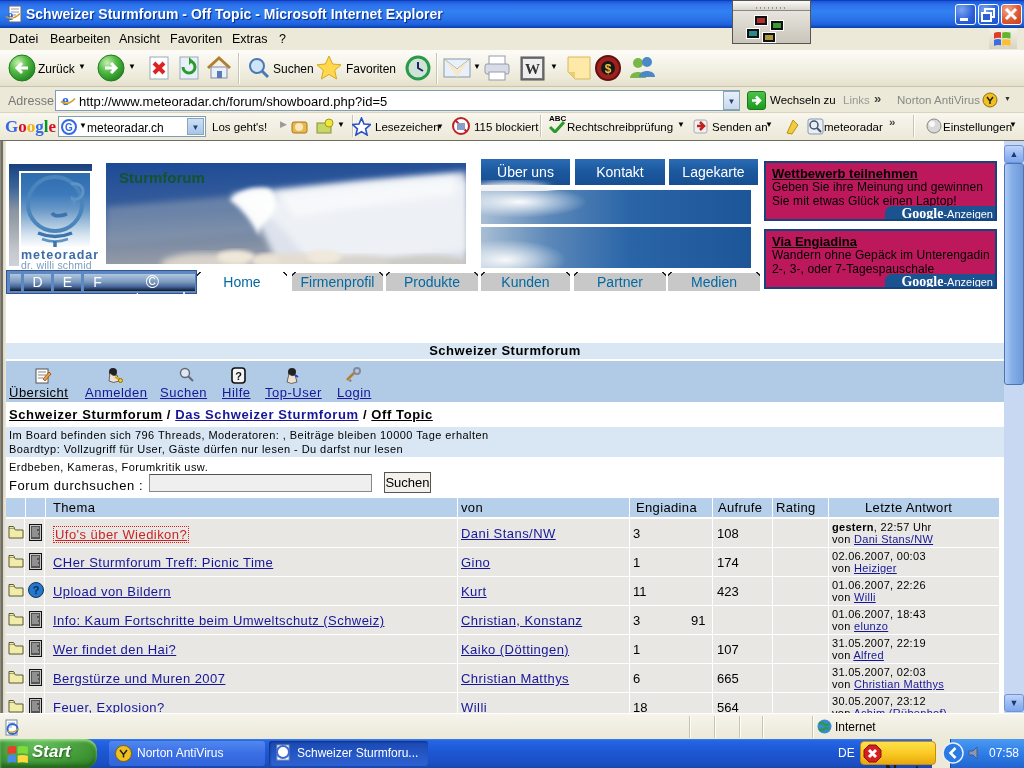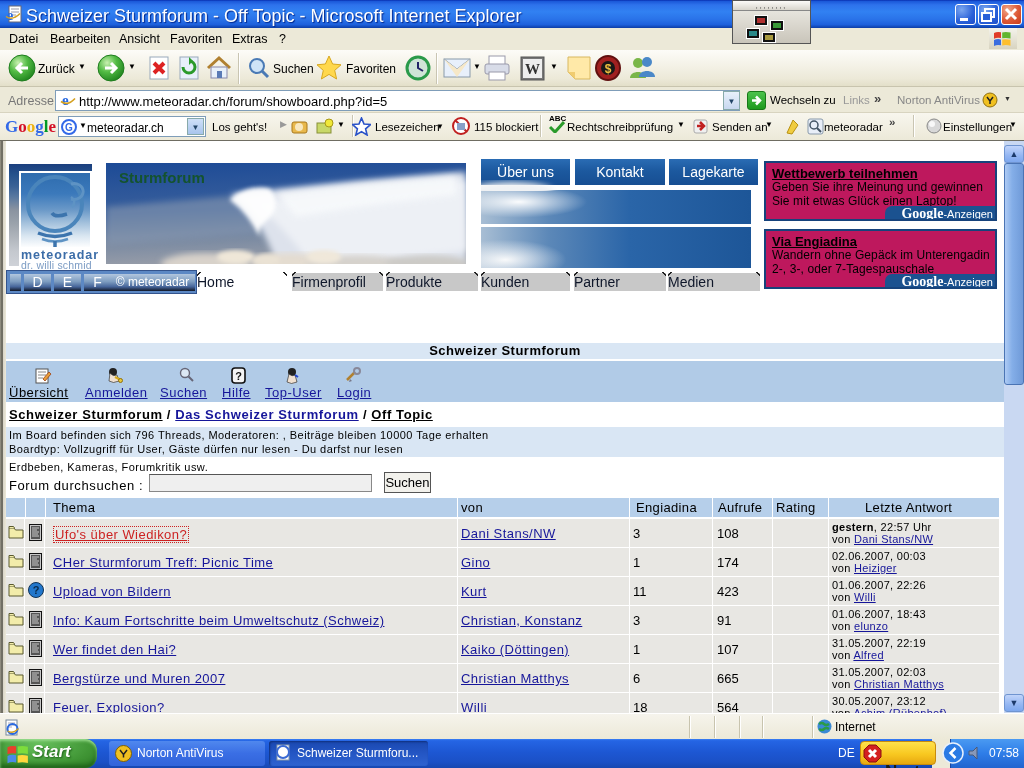--- a/index.html
+++ b/index.html
@@ -1,19 +1,19 @@
 <!DOCTYPE html>
 <html><head><meta charset="utf-8"><style>
 *{margin:0;padding:0;box-sizing:border-box}
 body{width:1024px;height:768px;overflow:hidden;font-family:"Liberation Sans",sans-serif}
 #s{position:relative;width:1024px;height:768px;background:#ece9d8;overflow:hidden}
 .abs{position:absolute}
 
 #title{left:0;top:0;width:1024px;height:28px;background:linear-gradient(180deg,#0527a9 0%,#1a57d8 4%,#2e72ec 18%,#3181f2 42%,#2a73e9 68%,#1d60dc 88%,#1148b8 96%,#0d3da6 100%)}
-#title .txt{position:absolute;left:26px;top:6px;color:#fff;font-size:18px;font-weight:normal;text-shadow:1px 1px 1px #00268c;letter-spacing:0px}
+#title .txt{position:absolute;left:26px;top:6px;color:#fff;font-size:14px;font-weight:bold;text-shadow:1px 1px 1px #00268c;letter-spacing:0px}
 .winbtn{position:absolute;top:4px;width:21px;height:21px;border-radius:3px;border:1px solid #fff;color:#fff;text-align:center}
 #bmin{left:955px;background:radial-gradient(circle at 30% 25%,#7ba7f0,#2a61d8 60%,#1c4ecb)}
 #bmax{left:978px;background:radial-gradient(circle at 30% 25%,#7ba7f0,#2a61d8 60%,#1c4ecb)}
 #bclose{left:1001px;background:radial-gradient(circle at 30% 25%,#f1a78a,#dd5936 55%,#c83c1b)}
 
 #menu{left:0;top:28px;width:1024px;height:22px;background:#ece9d8;font-size:12.5px;color:#000}
 #menu span{position:absolute;top:4px}
 #xpflag{left:989px;top:28px;width:28px;height:21px;background:linear-gradient(180deg,#f4f3ec,#d8d4c0)}
 
 #tools{left:0;top:50px;width:1024px;height:37px;background:linear-gradient(180deg,#fdfcf8,#ece9d8 80%,#e3dfc9);border-bottom:1px solid #c8c4ae;font-size:12px}
@@ -38,21 +38,21 @@
 
 
 #page .abs{position:absolute}
 .navbox{position:absolute;top:18px;height:26px;background:linear-gradient(180deg,#2a6cb4 0%,#1c599f 45%,#174e92 100%);color:#fff;font-size:14px;text-align:center;line-height:26px}
 .strip{position:absolute;left:475px;width:270px;background:linear-gradient(90deg,#b0c4d8 0%,#5c88b8 22%,#2a65a8 55%,#1d5698 100%)}
 .adbox{position:absolute;left:758px;width:233px;height:60px;background:#be185d;border:2px solid #16437c;font-size:12.5px;color:#000;overflow:hidden}
 .adbox .t{position:absolute;left:6px;top:3px;font-weight:bold;text-decoration:underline;font-size:13px}
 .adbox .b{position:absolute;left:6px;top:18px;line-height:13.5px;letter-spacing:0.1px;font-size:12px;white-space:nowrap}
 .gads{position:absolute;right:-2px;bottom:-2px;width:112px;height:15px;background:#1b5290;border-radius:7px 0 0 0;color:#fff;text-align:right;padding-right:4px;font-size:11px;line-height:15px}
 .gads b{font-family:"Liberation Serif",serif;font-size:14px;letter-spacing:0px}
-.tab{position:absolute;top:132px;height:18px;background:#c8c8c8;color:#0f172a;font-size:14px;text-align:left;line-height:18px}
+.tab{position:absolute;top:132px;height:18px;background:#c8c8c8;color:#0369a1;font-size:14px;text-align:center;line-height:18px}
 .tab:before{content:"";position:absolute;left:0;top:-1px;width:5px;height:5px;background:linear-gradient(315deg,transparent 50%,#222 55%,#222 75%,transparent 80%)}
 .tab:after{content:"";position:absolute;right:0;top:-1px;width:5px;height:5px;background:linear-gradient(45deg,transparent 50%,#222 55%,#222 75%,transparent 80%)}
 .tab.home{background:transparent}
 .band{position:absolute;left:0;width:998px;background:#d9e6f4}
 .ftool-ic{position:absolute;top:226px;width:17px;height:17px}
 .ftool-lb{position:absolute;top:244px;font-size:13px;color:#16169a;text-decoration:underline;letter-spacing:0.5px}
 .trow{position:absolute;left:0;width:993px;height:28px;background:#e8e7e3}
 .trow .c1{position:absolute;left:0;top:0;width:19px;height:28px;border-right:1px solid #fff}
 .trow .c2{position:absolute;left:20px;top:0;width:19px;height:28px;border-right:1px solid #fff}
 .tlink{position:absolute;left:47px;top:7px;font-size:13px;color:#16169a;text-decoration:underline;letter-spacing:0.45px}
@@ -362,21 +362,21 @@
         <div class="t">Via Engiadina</div>
         <div class="b">Wandern ohne Gepäck im Unterengadin<br>2-, 3-, oder 7-Tagespauschale</div>
         <div class="gads"><b>Google</b>-Anzeigen</div>
       </div>
 
       <div class="abs" style="left:0px;top:129px;width:191px;height:24px;background:#5c88c4;border:1px solid #33538c">
         <div class="abs" style="left:3px;top:3px;width:11px;height:17px;background:linear-gradient(180deg,#b2c6de 0%,#7d9cc0 45%,#46659a 75%,#111827 100%)"></div>
         <div class="abs" style="left:17px;top:3px;width:27px;height:17px;background:linear-gradient(180deg,#b2c6de 0%,#7d9cc0 45%,#46659a 75%,#111827 100%);color:#fff;font-size:14px;text-align:center;line-height:17px">D</div>
         <div class="abs" style="left:47px;top:3px;width:27px;height:17px;background:linear-gradient(180deg,#b2c6de 0%,#7d9cc0 45%,#46659a 75%,#111827 100%);color:#fff;font-size:14px;text-align:center;line-height:17px">E</div>
         <div class="abs" style="left:77px;top:3px;width:27px;height:17px;background:linear-gradient(180deg,#b2c6de 0%,#7d9cc0 45%,#46659a 75%,#111827 100%);color:#fff;font-size:14px;text-align:center;line-height:17px">F</div>
-        <div class="abs" style="left:103px;top:3px;width:85px;height:17px;background:linear-gradient(180deg,#b2c6de 0%,#7d9cc0 45%,#46659a 75%,#111827 100%);color:#fff;font-size:12px;text-align:center;line-height:17px">© meteoradar</div>
+        <div class="abs" style="left:103px;top:3px;width:85px;height:17px;background:linear-gradient(180deg,#b2c6de 0%,#7d9cc0 45%,#46659a 75%,#111827 100%);color:#fff;font-size:18px;text-align:center;line-height:17px">© meteoradar</div>
       </div>
 
       <div class="tab home" style="left:191px;width:90px">Home</div>
       <div class="tab" style="left:286px;width:91px">Firmenprofil</div>
       <div class="tab" style="left:380px;width:92px">Produkte</div>
       <div class="tab" style="left:475px;width:89px">Kunden</div>
       <div class="tab" style="left:568px;width:92px">Partner</div>
       <div class="tab" style="left:662px;width:92px">Medien</div>
 
       <div class="band" style="top:202px;height:16px;text-align:center;font-size:13px;font-weight:bold;line-height:16px;letter-spacing:0.5px">Schweizer Sturmforum</div>
@@ -523,21 +523,21 @@
             <div class="c2">
               <svg class="abs" style="left:3px;top:5px" width="13" height="17" viewBox="0 0 13 17">
                 <rect x="0.5" y="0.5" width="12" height="16" fill="#c8c8c8" stroke="#111"></rect>
                 <rect x="2" y="2" width="9" height="13" fill="#555"></rect>
                 <path d="M3 4h7M3 6h5M3 8h7M3 10h6M3 12h7" stroke="#ccc" stroke-width="1"></path>
               </svg>
             </div>
 <span class="tlink">Info: Kaum Fortschritte beim Umweltschutz (Schweiz)</span>
 <span class="tvon">Christian, Konstanz</span>
 <span class="tnum" style="left:627px">3</span>
-<span class="tnum" style="left:711px">91</span>
+<span class="tnum" style="left:685px">91</span>
 <span class="tdate">01.06.2007, 18:43<br>von <a>elunzo</a></span>
 <span class="cline" style="left:451px"></span>
             <span class="cline" style="left:623px"></span>
             <span class="cline" style="left:706px"></span>
             <span class="cline" style="left:766px"></span>
             <span class="cline" style="left:822px"></span>
 </div>
 <div class="trow" style="top:494px">
 <div class="c1">
               <svg class="abs" style="left:2px;top:6px" width="16" height="14" viewBox="0 0 16 14">

